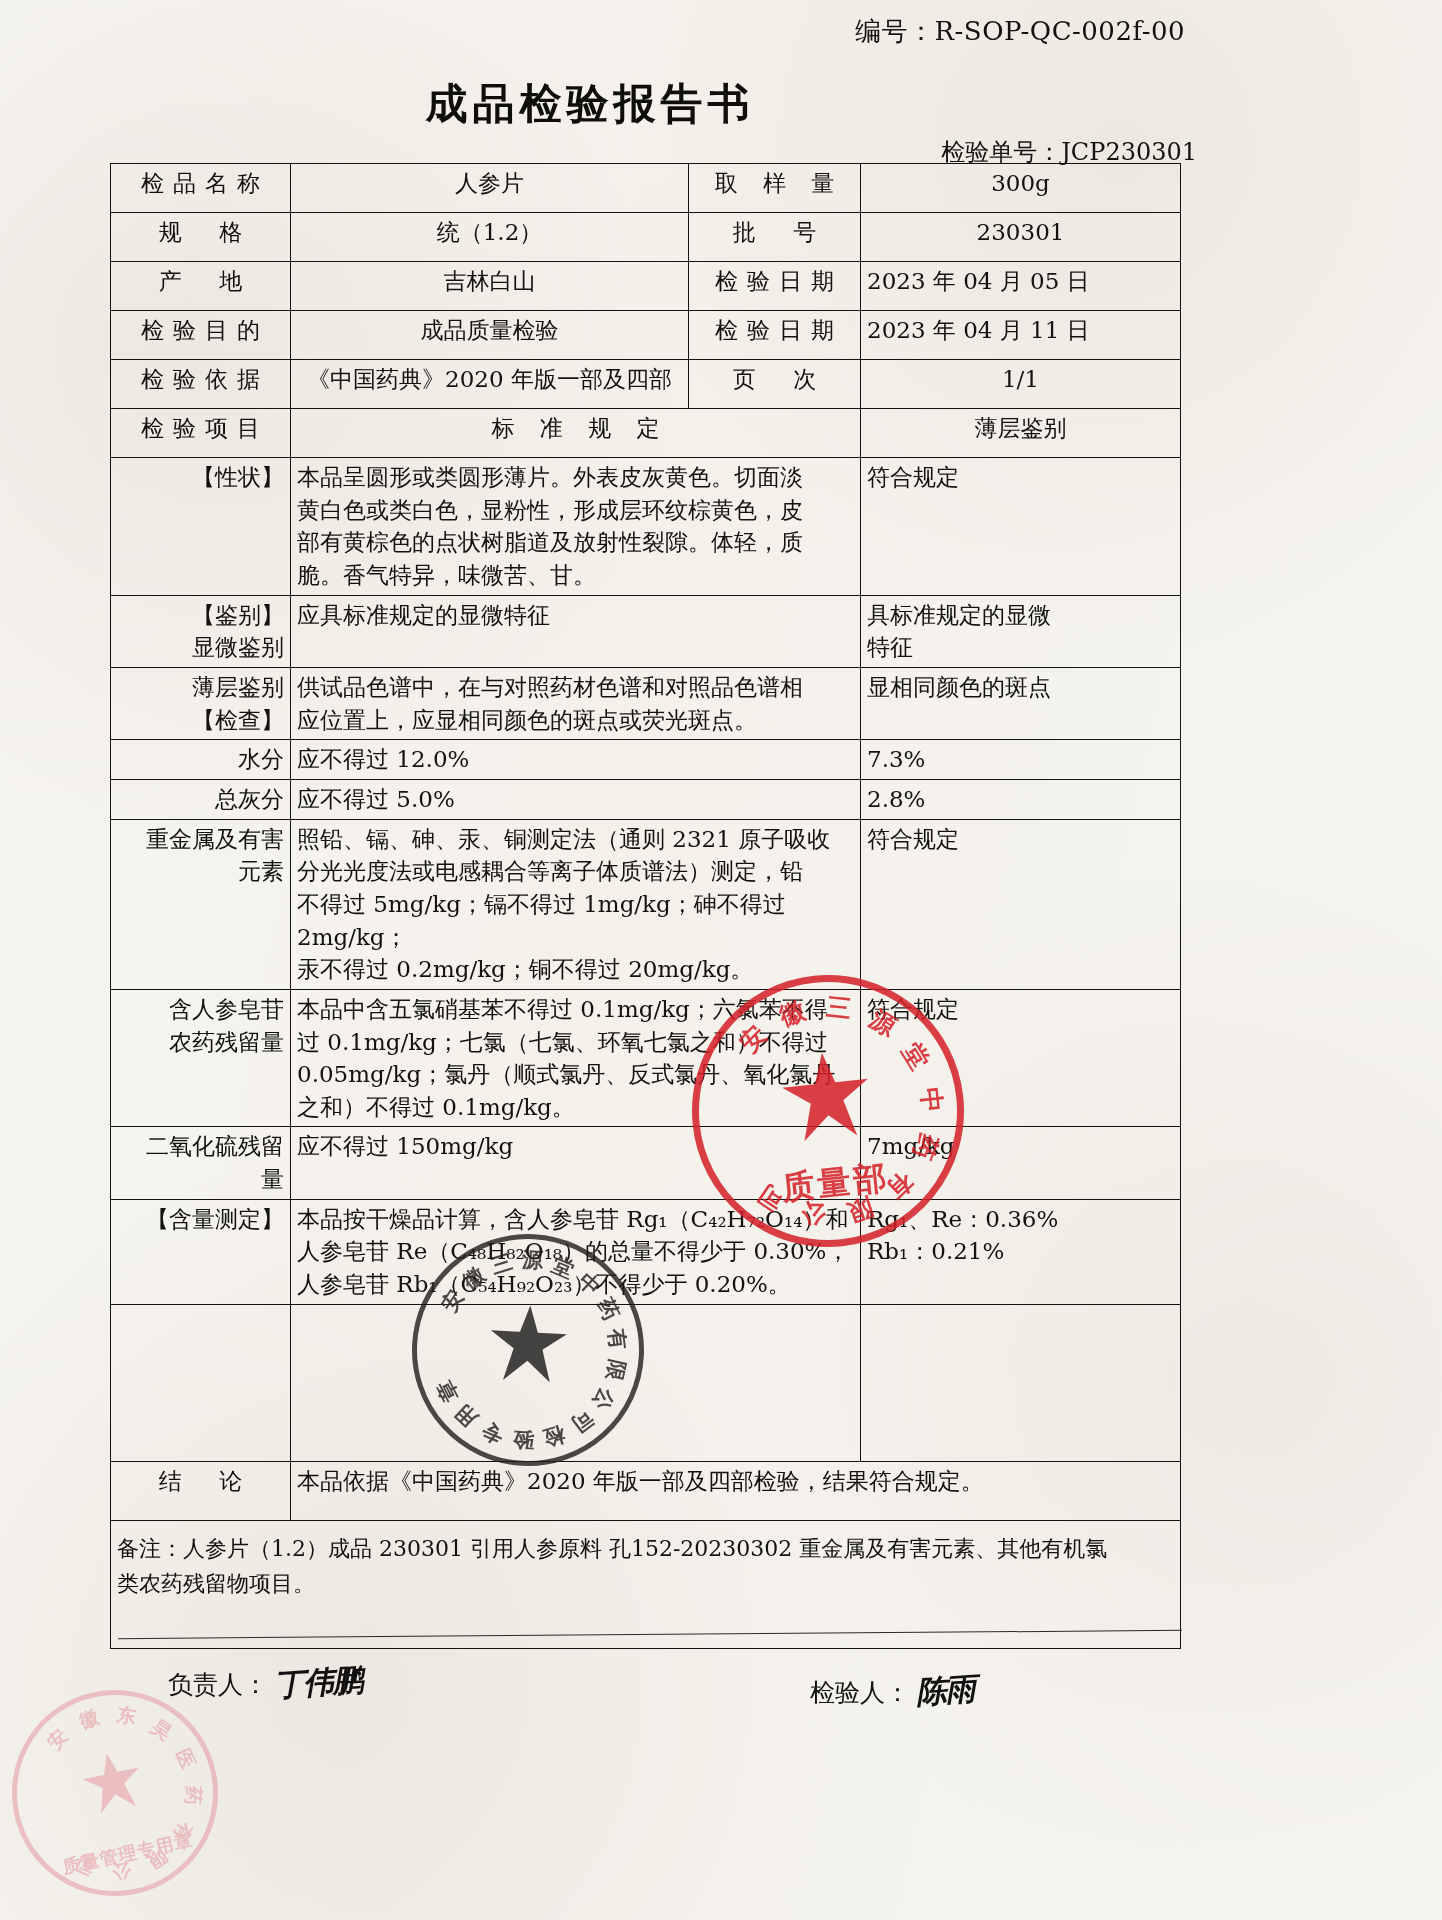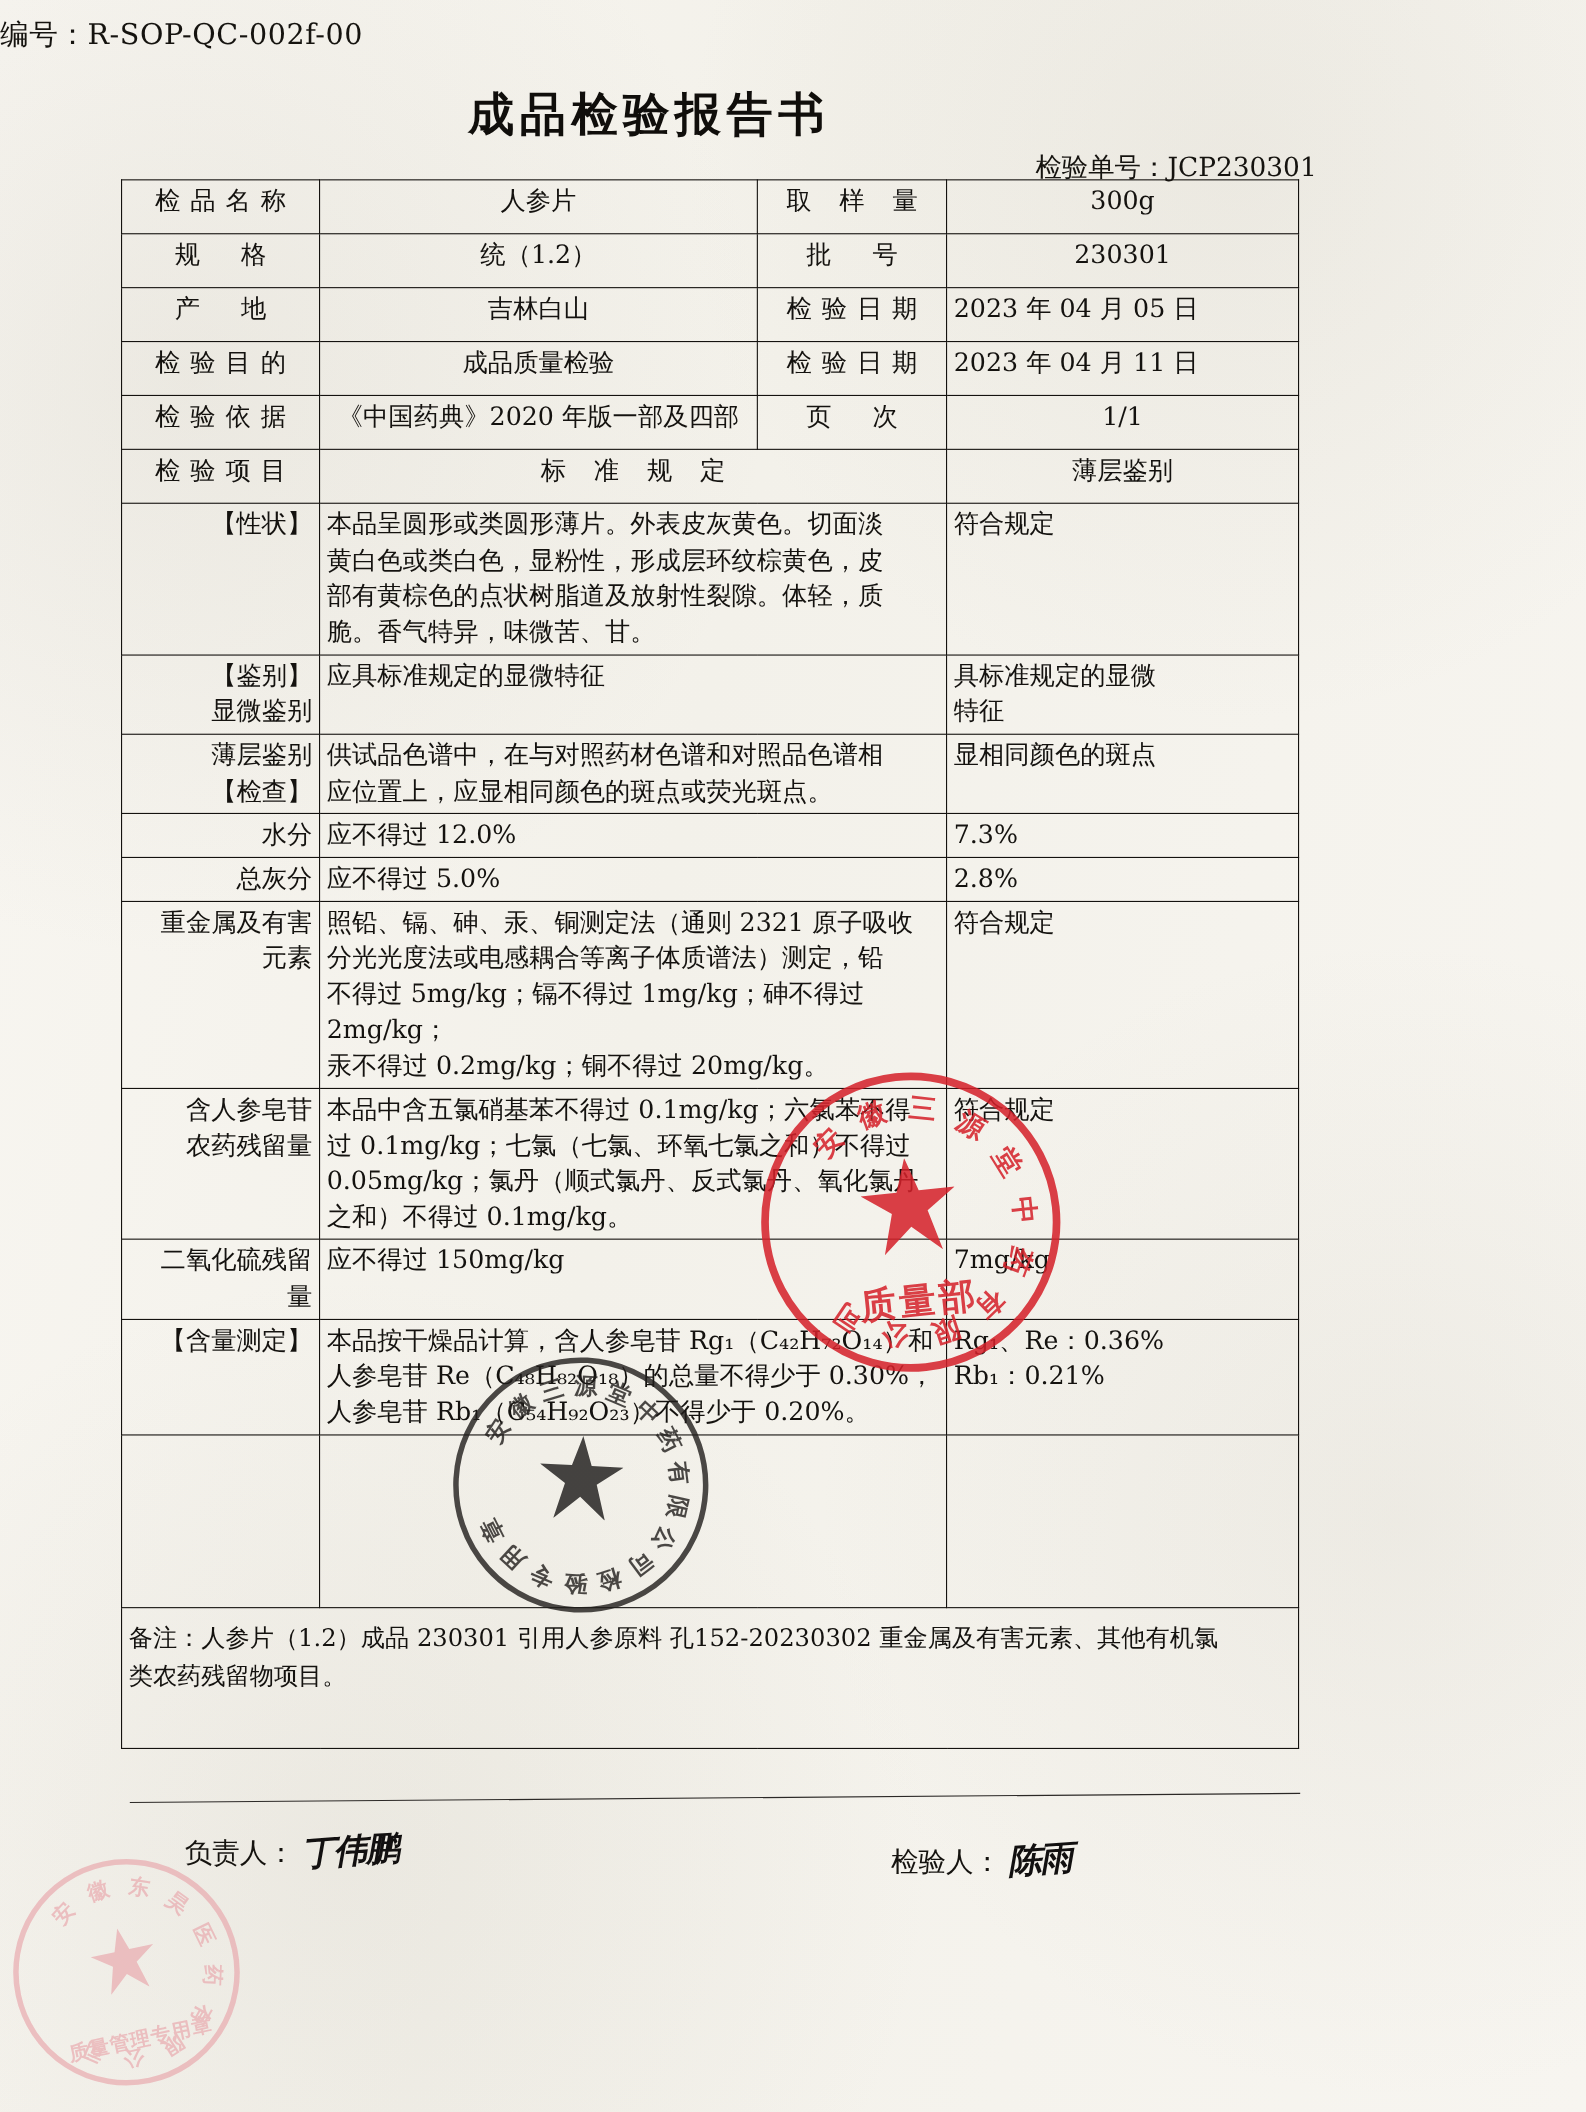--- a/index.html
+++ b/index.html
@@ -32,21 +32,21 @@
     z-index: 0;
   }
   .layer { position: relative; z-index: 2; }
 
   
   .doc-code {
     position: absolute;
     top: 14px;
     left: 0;
     width: 1185px;
-    text-align: left;
+    text-align: right;
     font-family: "DejaVu Serif", "Liberation Serif", serif;
     font-size: 26px;
     letter-spacing: 0.5px;
     color: #15130f;
   }
   
   .doc-title {
     position: absolute;
     top: 76px;
     left: 0;
@@ -462,20 +462,24 @@
               <span class="blockline">Rg₁、Re：0.36%</span>
               <span class="blockline">Rb₁：0.21%</span>
             </td>
           </tr>
           <tr>
             <td style="height: 150px;"></td>
             <td colspan="2"></td>
             <td></td>
           </tr>
           <tr>
+            <td class="lbl spaced-wide" style="height: 52px;">结   论</td>
+            <td colspan="3" class="std-cell">本品依据《中国药典》2020 年版一部及四部检验，结果符合规定。</td>
+          </tr>
+          <tr>
             <td colspan="4" class="std-cell tight" style="height: 112px; padding-top: 12px; font-size: 22px;">
               <span class="blockline" style="margin-top: 0px;">备注：人参片（1.2）成品 230301 引用人参原料 孔152-20230302 重金属及有害元素、其他有机氯</span>
               <span class="blockline" style="margin-top: 4px;">类农药残留物项目。</span>
             </td>
           </tr>
         </tbody>
     </table>
 
     <div class="sig-row">
       <div class="sig-left">

